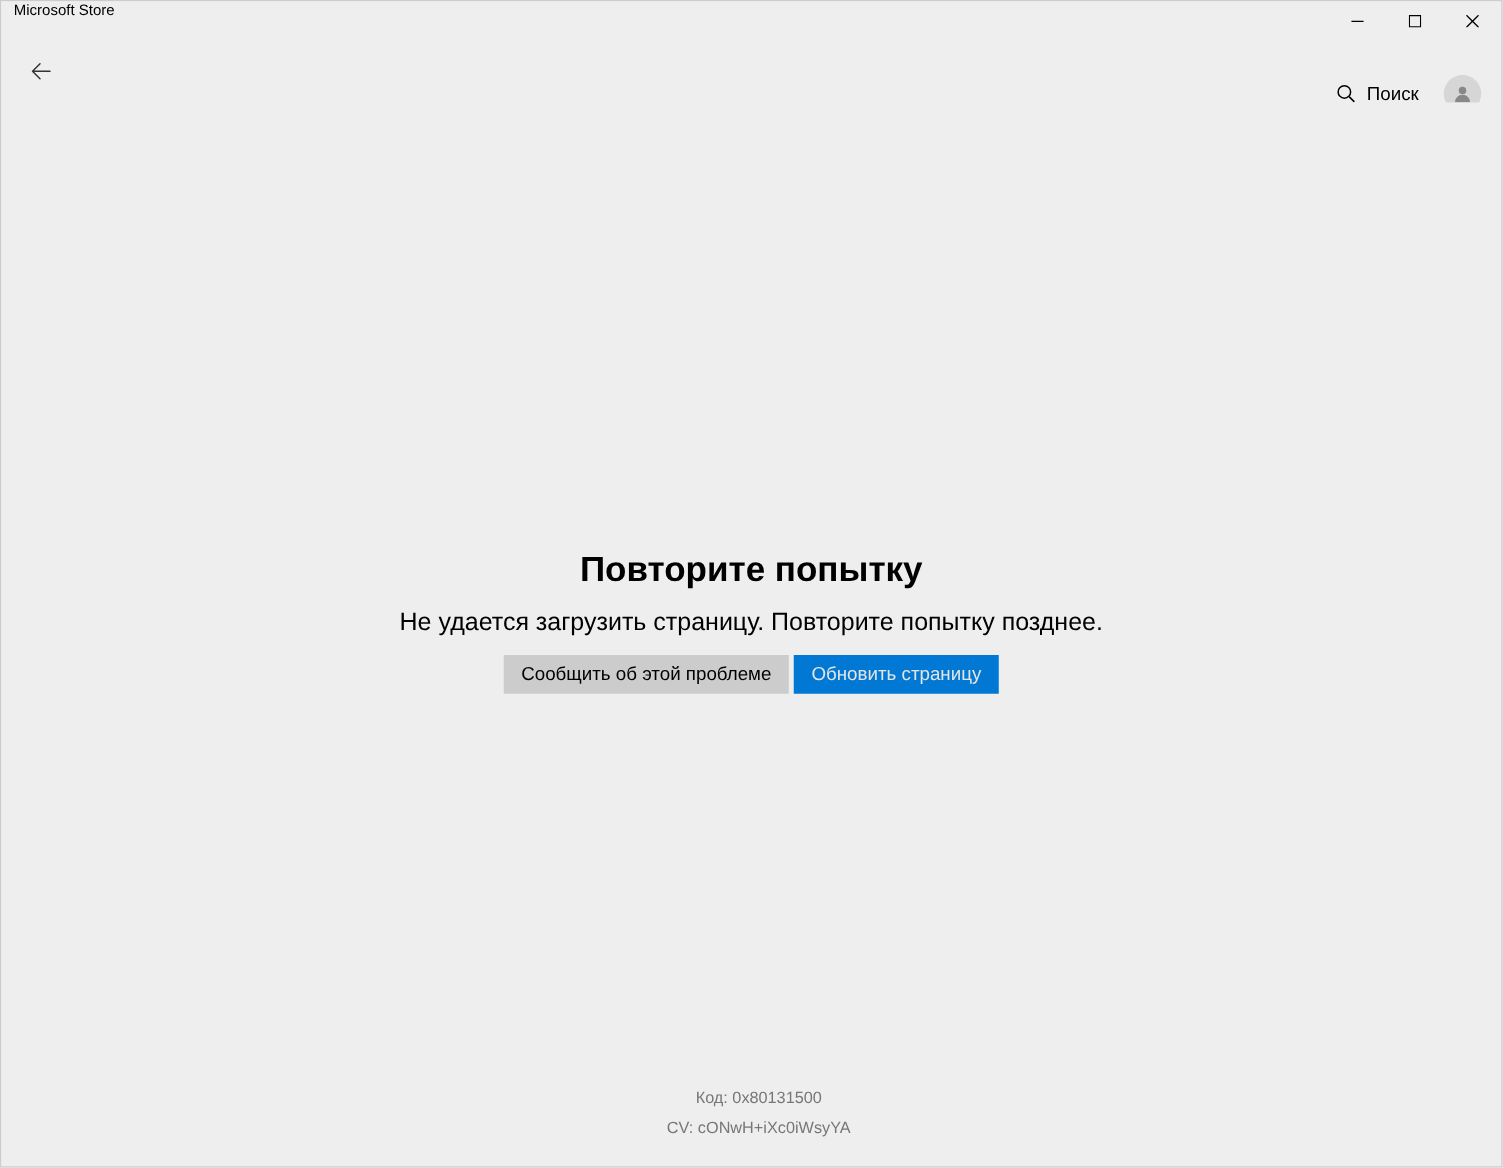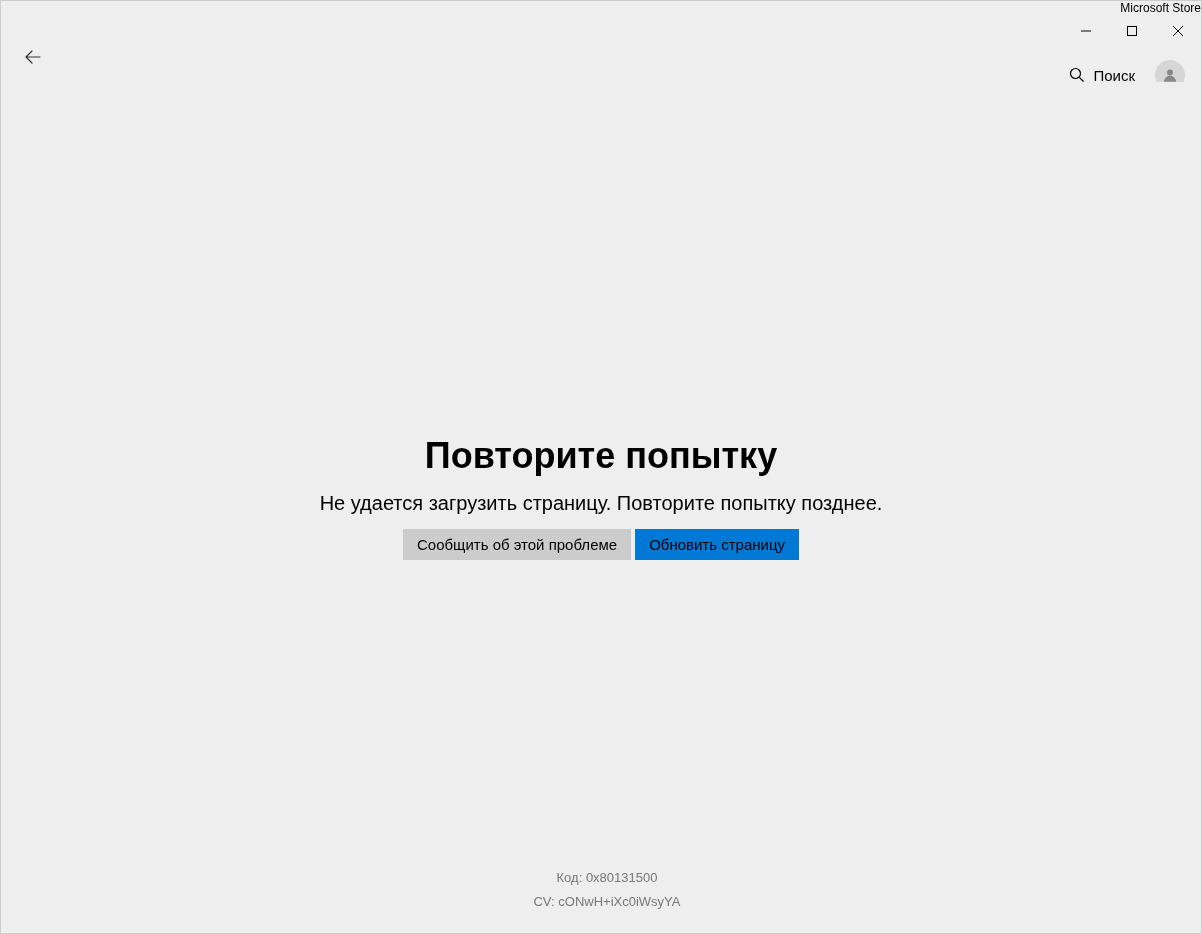--- a/index.html
+++ b/index.html
@@ -16,24 +16,23 @@
       overflow: hidden;
       border: 1px solid #cccccc;
       position: relative;
     }
     
     
     .titlebar {
       height: 31px;
       background: #eeeeee;
       display: flex;
-      align-items: flex-end;
+      align-items: flex-start;
       justify-content: space-between;
       padding-left: 10px;
-      flex-direction: column;
     }
     
     .titlebar-title {
       font-size: 12px;
       color: #000;
     }
     
     .window-controls {
       display: flex;
       height: 100%;
@@ -139,21 +138,21 @@
     .error-section {
       display: flex;
       flex-direction: column;
       align-items: center;
       max-width: 640px;
       text-align: center;
       margin-top: -20px;
     }
     
     .error-title {
-      font-size: 36px;
+      font-size: 28px;
       font-weight: 600;
       color: #000;
       margin-bottom: 12px;
     }
     
     .error-message {
       font-size: 20px;
       color: #000;
       line-height: 1.4;
       margin-bottom: 12px;
@@ -172,21 +171,21 @@
       font-family: inherit;
     }
     
     .btn-secondary {
       background: #cccccc;
       color: #000;
     }
     
     .btn-primary {
       background: #0078d4;
-      color: #000000;
+      color: #e5e5e5;
       text-align: right;
     }
     
     
     .footer-info {
       position: absolute;
       bottom: 20px;
       left: 12px;
       right: 0;
       text-align: center;

